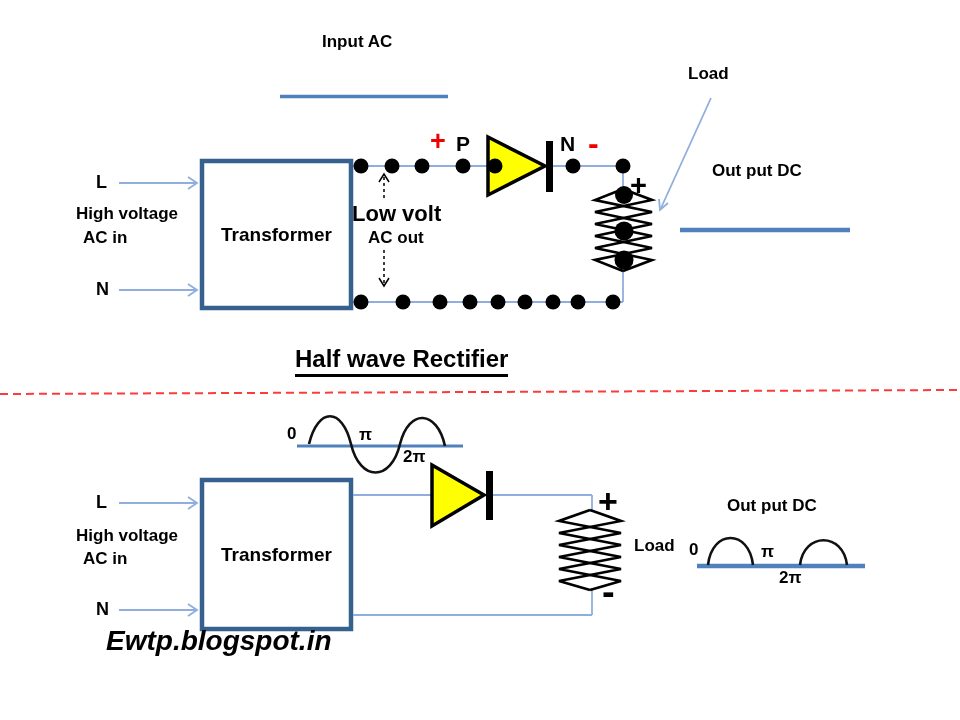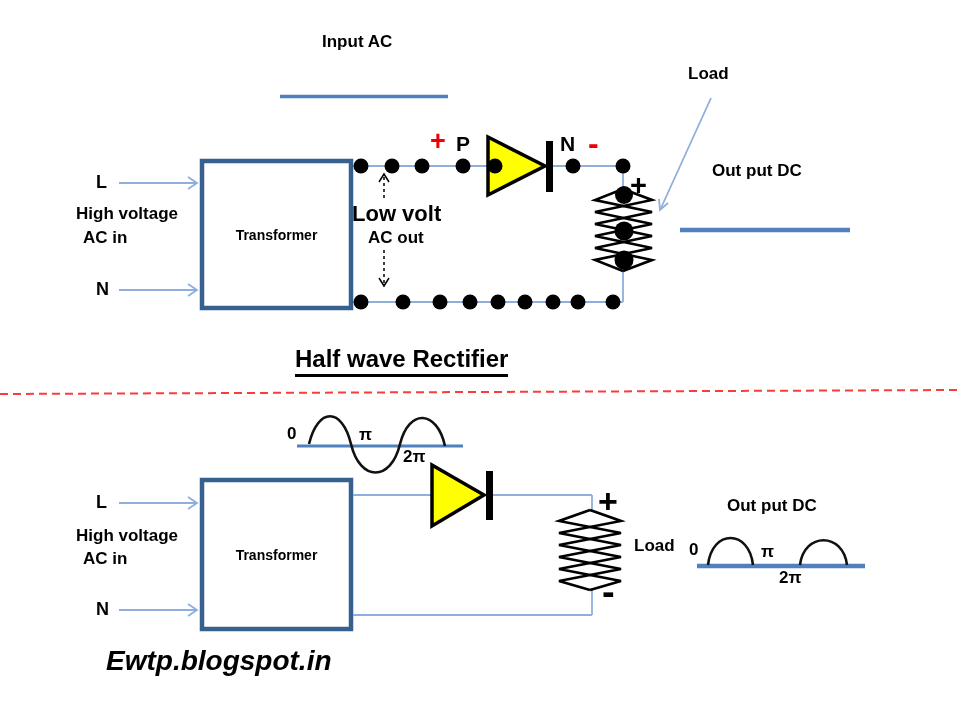--- a/index.html
+++ b/index.html
@@ -1,25 +1,25 @@
 <!DOCTYPE html>
 <html><head>
 <meta charset="utf-8">
 <style>
   html,body{margin:0;padding:0;background:#ffffff;}
   #stage{position:relative;width:960px;height:720px;background:#ffffff;overflow:hidden;
          font-family:"Liberation Sans", sans-serif;color:#000;margin-top:23px;}
   .lbl{position:absolute;font-weight:bold;line-height:1.05;white-space:nowrap;}
   .red{color:#f00000;}
   .boxlabel{position:absolute;display:flex;align-items:center;justify-content:center;
-            font-weight:bold;font-size:14px;}
+            font-weight:bold;font-size:19px;}
   .title-wrap{position:absolute;left:295px;top:322px;width:280px;text-align:left;}
   .title-wrap span{display:inline-block;font-weight:bold;font-size:24px;
                    border-bottom:3px solid #000;padding-bottom:1px;}
-  .footer-site{position:absolute;left:106px;top:622px;font-size:28px;font-weight:bold;
+  .footer-site{position:absolute;left:106px;top:602px;font-size:28px;font-weight:bold;
                font-style:italic;white-space:nowrap;}
   .footer-brand{position:absolute;left:2px;top:681px;font-size:28px;font-weight:bold;
                 font-style:italic;color:#f00000;white-space:nowrap;}
   svg{position:absolute;left:0;top:0;}
 </style>
 </head>
 <body>
 
 <div id="stage">
 

